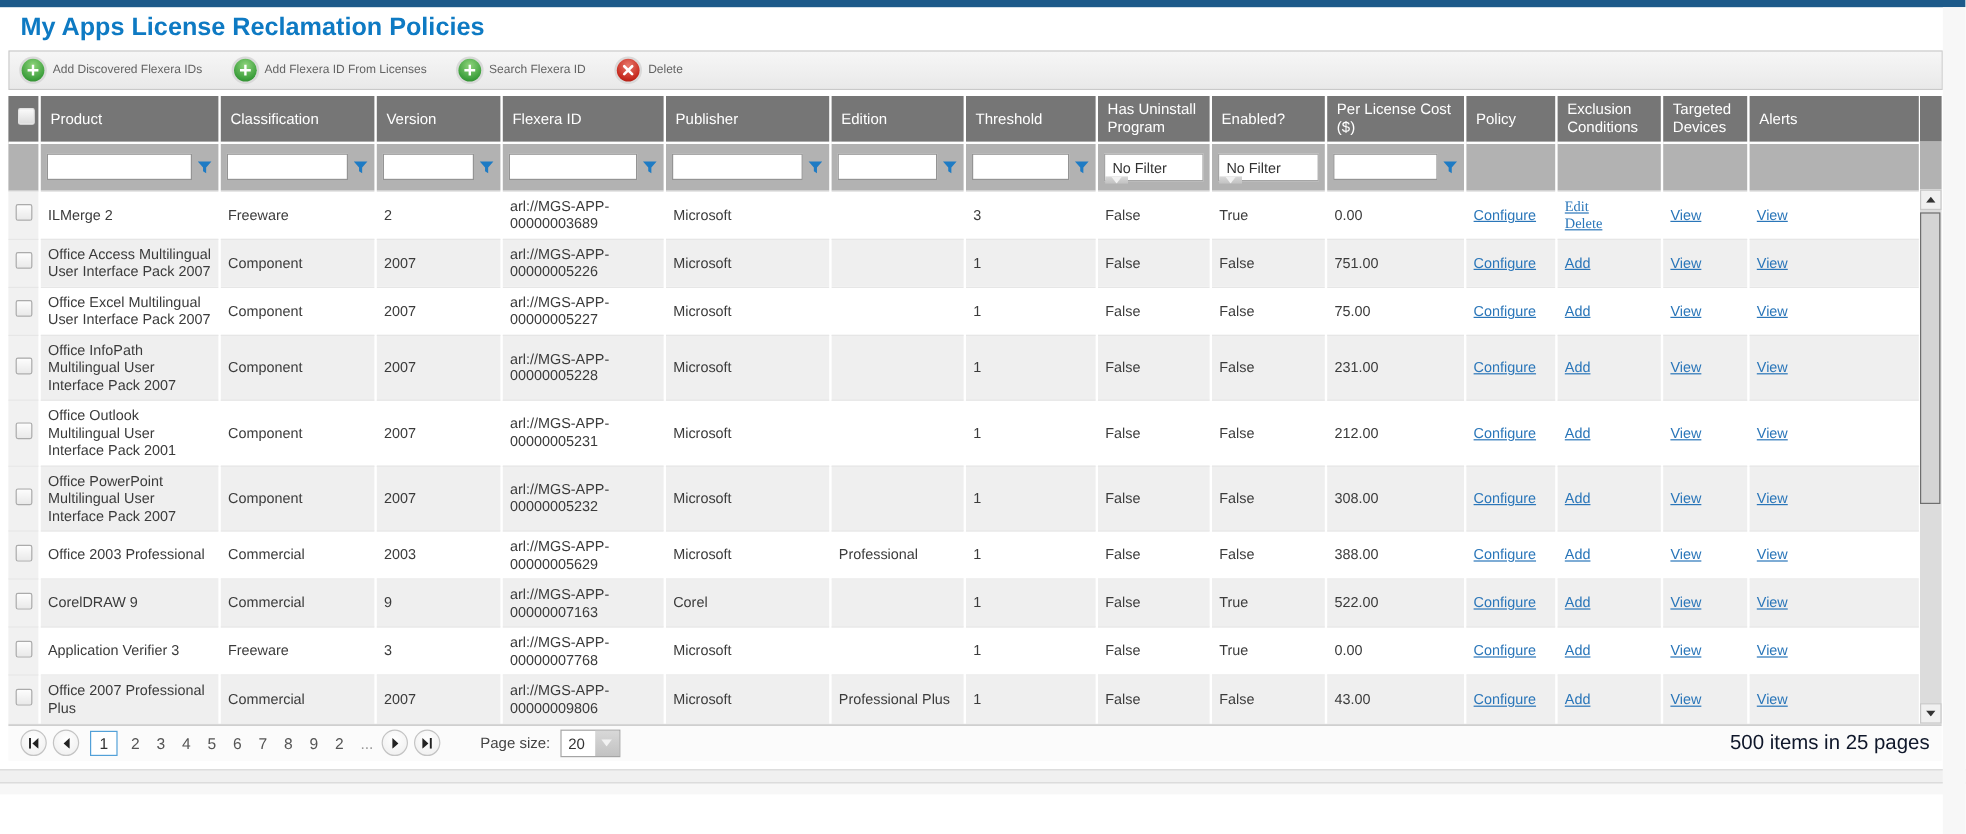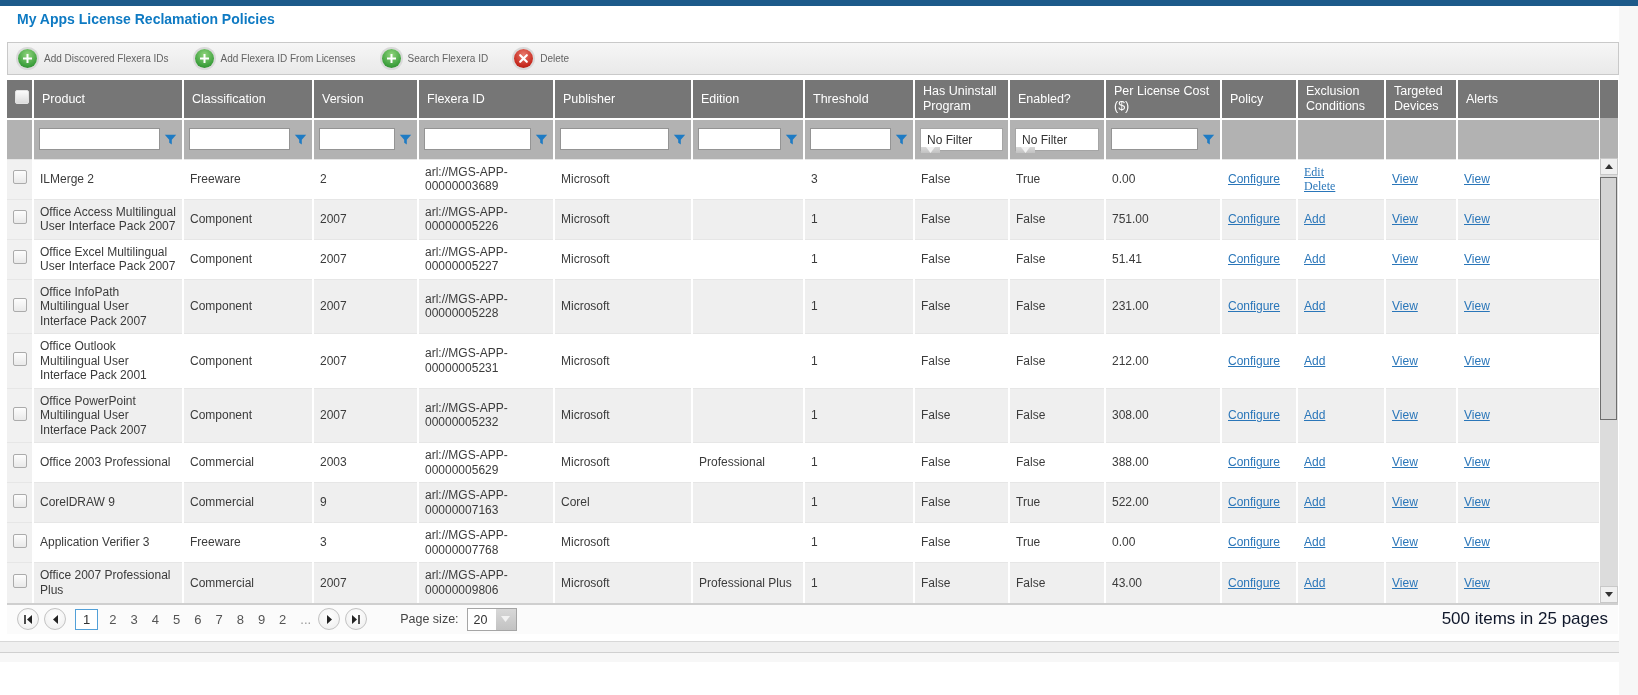--- a/index.html
+++ b/index.html
@@ -1,20 +1,20 @@
 <!DOCTYPE html>
 <html><head>
 <meta charset="utf-8">
 <style>
   * { box-sizing: border-box; margin: 0; padding: 0; }
   html,body { width:1638px; height:695px; overflow:hidden; background:#fff;
     font-family:"Liberation Sans", sans-serif; }
   .topbar { height:6px; background:#1d5a8a; }
   .right-gutter { position:absolute; top:6px; right:0; width:19px; bottom:0; background:#f7f7f7; }
-  .page-title { color:#0e7ac3; font-size:14px; font-weight:700; padding:5px 4px 6px 17px; height:36px; }
+  .page-title { color:#0e7ac3; font-size:21px; font-weight:700; padding:5px 4px 6px 17px; height:36px; }
   
   .toolbar { margin:0 19px 5px 7px; height:33px; background:linear-gradient(#f6f6f6,#e9e9e9);
     border:1px solid #c9c9c9; display:flex; align-items:center; padding-left:10px; }
   .tb-btn { display:flex; align-items:center; gap:7px; margin-right:26px; cursor:pointer; }
   .tb-btn .lbl { color:#636363; font-size:10px; }
   .icon-circle { width:19px; height:19px; border-radius:50%; display:flex; align-items:center;
     justify-content:center; box-shadow:0 0 0 2px #d9d9d9; }
   .icon-add { background:radial-gradient(circle at 50% 30%, #8fd47c, #3b9e3b 70%, #2a7a2a); }
   .icon-del { background:radial-gradient(circle at 50% 30%, #e8796c, #c5271c 70%, #8f1b12); }
   .icon-circle svg { display:block; }
@@ -305,21 +305,21 @@
       <td class="cbcell"><span class="cb"></span></td>
       <td>Office Excel Multilingual User Interface Pack 2007</td>
       <td>Component</td>
       <td>2007</td>
       <td>arl://MGS-APP-00000005227</td>
       <td>Microsoft</td>
       <td></td>
       <td>1</td>
       <td>False</td>
       <td>False</td>
-      <td>51.41</td>
+      <td>75.00</td>
       <td><a class="glink">Configure</a></td>
       <td><a class="glink">Add</a></td>
       <td><a class="glink">View</a></td>
       <td><a class="glink">View</a></td>
     </tr>
     <tr class="even">
       <td class="cbcell"><span class="cb"></span></td>
       <td>Office InfoPath Multilingual User Interface Pack 2007</td>
       <td>Component</td>
       <td>2007</td>

